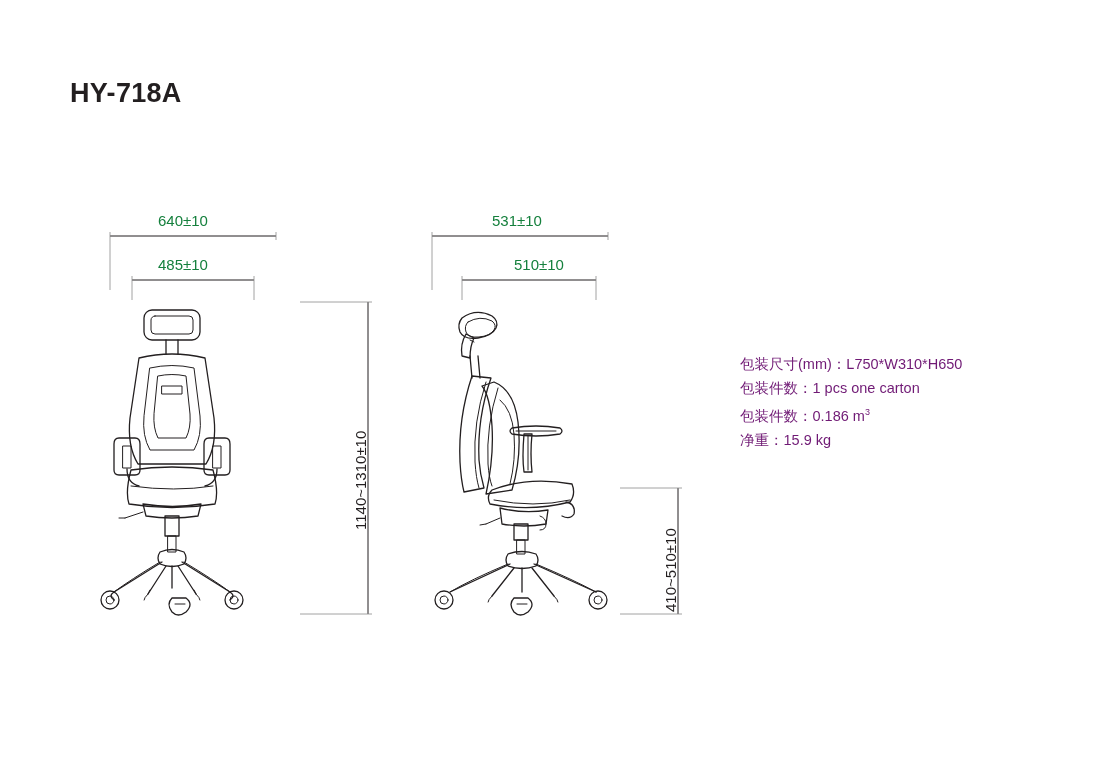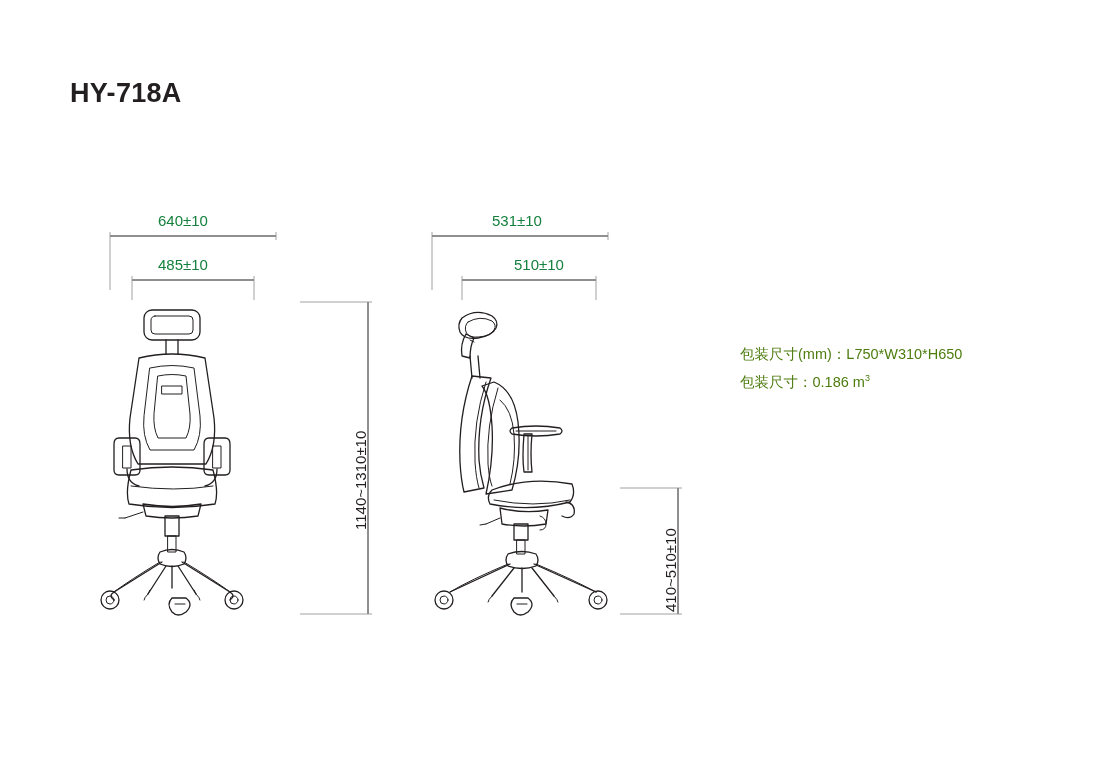--- a/index.html
+++ b/index.html
@@ -39,24 +39,24 @@
     color: #231f20;
     white-space: nowrap;
     transform-origin: 0 0;
     transform: rotate(-90deg);
   }
 
   
   .spec-block {
     position: absolute;
     left: 740px;
-    top: 342px;
+    top: 352px;
     font-size: 14.5px;
     line-height: 24px;
-    color: #4d7c0f;
+    color: #701a75;
   }
   .spec-line { white-space: nowrap; }
   .spec-line sup { font-size: 9px; vertical-align: super; }
 
   
   .drawing {
     position: absolute;
     left: 0;
     top: 0;
     width: 1100px;
@@ -221,16 +221,18 @@
 <div class="dim-vert" style="left:352px; top:530px;">1140~1310±10</div>
 
 <div class="dim-label" style="left:492px; top:212px;">531±10</div>
 
 <div class="dim-label" style="left:496px; top:256px;margin-left:18px;">510±10</div>
 
 <div class="dim-vert" style="left:662px; top:612px;">410~510±10</div>
 
 <div class="spec-block">
   <div class="spec-line">包装尺寸(mm)：L750*W310*H650</div>
+  <div class="spec-line">包装件数：1 pcs one carton</div>
   <div class="spec-line">
-    <span>包装尺寸：</span><span>0.186 m</span><sup>3</sup>
+    <span>包装件数：</span><span>0.186 m</span><sup>3</sup>
   </div>
+  <div class="spec-line">净重：15.9 kg</div>
 </div>
 
 </body></html>

